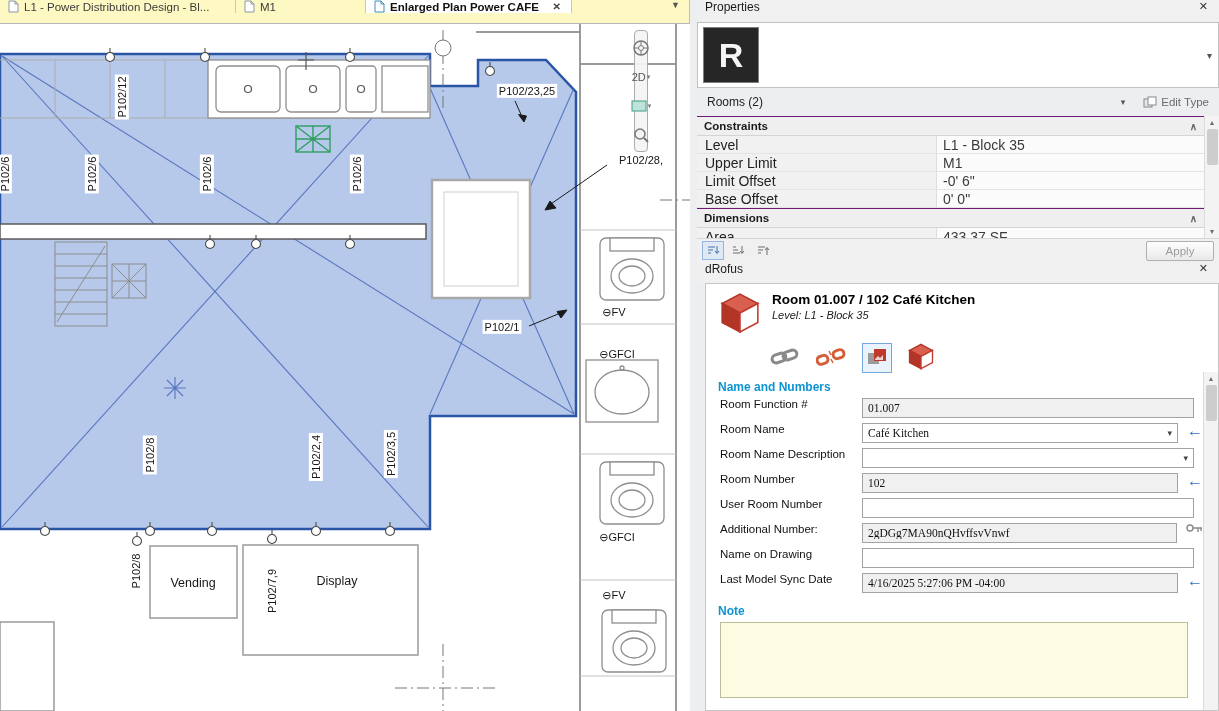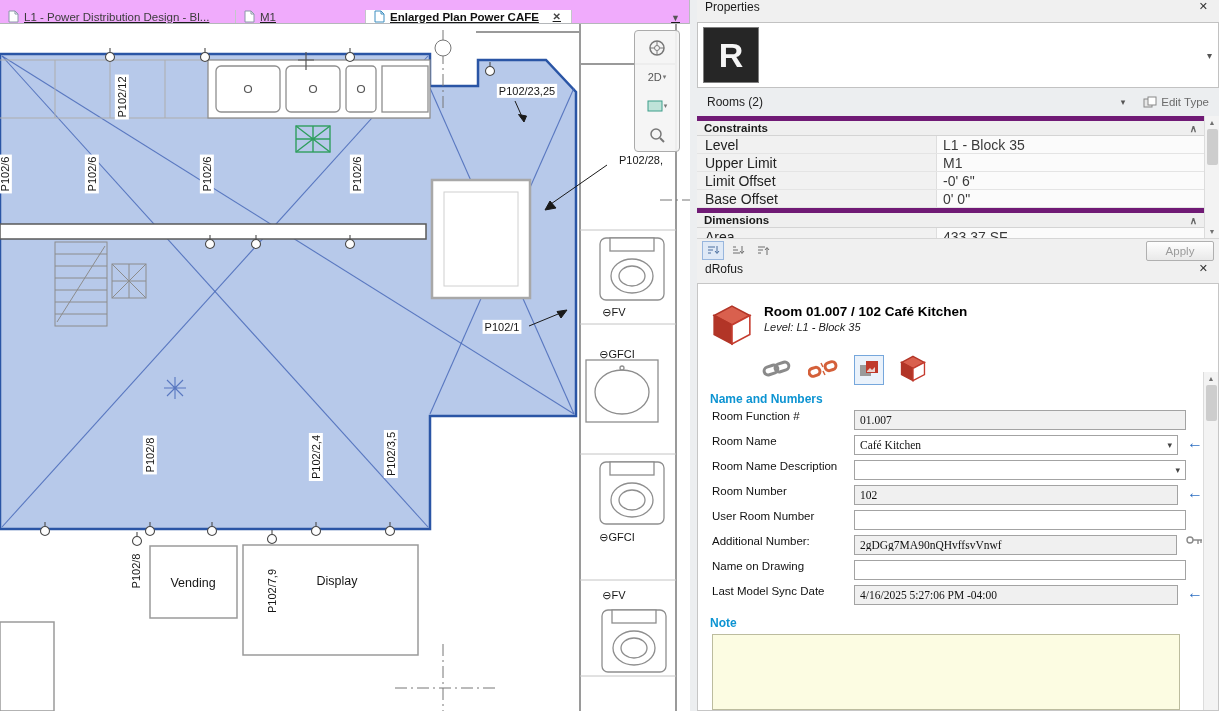--- a/index.html
+++ b/index.html
@@ -2,31 +2,31 @@
 <html><head>
 <meta charset="utf-8">
 <style>
   html,body{margin:0;padding:0;width:1219px;height:711px;overflow:hidden;
     font-family:"Liberation Sans",sans-serif;font-size:12px;background:#f0f0f0;color:#1a1a1a;}
   *{box-sizing:border-box;}
   .app{display:flex;width:1219px;height:711px;}
 
   
   .canvas-area{width:690px;display:flex;flex-direction:column;background:#fff;border-right:1px solid #b9bcc0;}
-  .tabbar{height:24px;flex:0 0 24px;background:#f0abfc;border-bottom:1px solid #b4b7ba;display:flex;align-items:flex-end;text-decoration:underline;}
+  .tabbar{height:24px;flex:0 0 24px;background:#fef9c3;border-bottom:1px solid #b4b7ba;display:flex;align-items:flex-start;}
   .tab{display:flex;align-items:center;gap:5px;padding:0 8px;border-right:1px solid #c3c6ca;font-size:11.5px;color:#3c3c3c;cursor:default;}
   .tab .tlabel{white-space:nowrap;overflow:hidden;text-overflow:ellipsis;flex:1;}
   .t1{width:236px}.t2{width:130px}.t3{width:206px}
   .tab.active{background:#fff;font-weight:bold;color:#111;}
   .tclose{font-size:10px;color:#444;padding:0 2px;}
   .tab-overflow{margin-left:auto;display:flex;align-items:center;padding:0 9px;color:#555;font-size:9px;}
   .drawing{position:relative;width:690px;height:687px;background:#fff;}
   svg text{font-family:"Liberation Sans",sans-serif;}
 
-  .nav-toolbar{position:absolute;left:634px;top:6px;width:46px;background:rgba(244,244,244,.92);
+  .nav-toolbar{position:absolute;left:634px;top:6px;width:14px;background:rgba(244,244,244,.92);
     border:1px solid #ababab;border-radius:4px;display:flex;flex-direction:column;align-items:center;padding:3px 0;gap:2px;}
   .nav-btn{width:30px;height:27px;display:flex;align-items:center;justify-content:center;font-size:11px;color:#555;gap:1px;}
   .nav-btn .mini{font-size:7px;color:#777;}
 
   
   .right-panel{width:529px;padding-left:7px;background:#eceef0;display:flex;}
   .panel-col{width:522px;display:flex;flex-direction:column;}
   .p-titlebar,.d-titlebar{height:22px;display:flex;align-items:flex-start;padding:0 8px;font-size:12px;background:#f0f0f0;}
   .d-titlebar{height:21px;}
   .close{margin-left:auto;color:#333;font-size:11px;padding:0 3px;}
@@ -35,38 +35,38 @@
     font-size:34px;font-weight:bold;border:1px solid #7f7f7f;}
   .tb-arrow{position:absolute;right:6px;top:50%;transform:translateY(-50%);color:#555;font-size:10px;}
   .rooms-row{height:28px;display:flex;align-items:center;padding:2px 4px;gap:6px;}
   .sel-combo{flex:1;display:flex;align-items:center;height:22px;padding:0 6px;font-size:12px;color:#222;}
   .sel-combo .dd{margin-left:auto;font-size:9px;color:#555;}
   .edit-type{display:flex;align-items:center;gap:4px;height:22px;border:none;background:transparent;color:#6b6b6b;
     font-size:11.5px;font-family:inherit;padding:0 6px;}
   .props-body{position:relative;height:122px;overflow:hidden;background:#fbfbfb;}
   #props-sections{margin-right:15px;}
   .sec-header{height:20px;display:flex;align-items:center;padding:0 7px;font-weight:bold;font-size:11.5px;background:#efefef;
-    border-top:5px solid #701a75;border-bottom:1px solid #d4d4d4;}
+    border-top:1px solid #701a75;border-bottom:1px solid #d4d4d4;}
   .sec-collapse{margin-left:auto;color:#666;font-size:10px;}
   .prow{display:flex;height:18px;font-size:14px;border-bottom:1px solid #e4e4e4;background:#fbfbfb;}
   .plabel{width:240px;padding-left:8px;display:flex;align-items:center;background:#f1f1f1;border-right:1px solid #dedede;color:#222;}
   .pvalue{flex:1;padding-left:6px;display:flex;align-items:center;color:#3a3a3a;}
   .vscroll{position:absolute;right:0;top:0;bottom:0;width:15px;background:#f3f3f3;border-left:1px solid #dcdcdc;
     display:flex;flex-direction:column;align-items:center;}
   .vscroll .sarr{font-size:7px;color:#707070;padding:3px 0;}
   .vscroll .thumb{width:11px;height:36px;background:#cdcdcd;border-radius:2px;}
   .vscroll .bottom{margin-top:auto;}
   .apply-bar{height:24px;display:flex;align-items:center;gap:3px;padding:0 5px;background:#f0f0f0;border-top:1px solid #d6d6d6;}
   .sortbtn{width:22px;height:19px;display:flex;align-items:center;justify-content:center;background:transparent;border:1px solid transparent;padding:0;}
   .sortbtn.sel{background:#dfe9f6;border:1px solid #98b6dd;}
   .apply{margin-left:auto;width:68px;height:20px;background:linear-gradient(#fefefe,#e9e9e9);border:1px solid #b0b0b0;
     border-radius:2px;color:#9b9b9b;font-size:11.5px;font-family:inherit;}
 
   .drofus{flex:1;display:flex;flex-direction:column;min-height:0;}
-  .d-content{flex:1;background:#fff;border:1px solid #c6c6c6;position:relative;padding:16px 15px 0 0;overflow:hidden;}
+  .d-content{flex:1;background:#fff;border:1px solid #c6c6c6;position:relative;padding:4px 15px 0 0;overflow:hidden;margin-left:8px;}
   .d-header{display:flex;gap:12px;padding:4px 0 0 14px;align-items:flex-start;}
   .room-title{font-size:13.5px;font-weight:bold;color:#000;}
   .room-sub{font-size:11px;font-style:italic;color:#222;margin-top:2px;}
   .d-icons{display:flex;align-items:center;gap:16px;margin:8px 0 2px 64px;height:32px;}
   .selimg{display:flex;align-items:center;justify-content:center;width:30px;height:30px;border:1px solid #76a7dc;background:#eaf2fb;}
   .d-sec{color:#0d94d2;font-weight:bold;font-size:12px;margin:6px 0 4px 12px;}
   .frow{display:flex;align-items:flex-start;height:25px;padding-left:14px;}
   .flabel{flex:0 0 142px;font-size:11.5px;color:#111;}
   .fctrl{width:332px;height:20px;border:1px solid #a3a3a3;background:#fff;font-size:11.5px;font-family:Liberation Serif, serif;color:#111;padding:0 5px;}
   input.fctrl{outline:none;}

